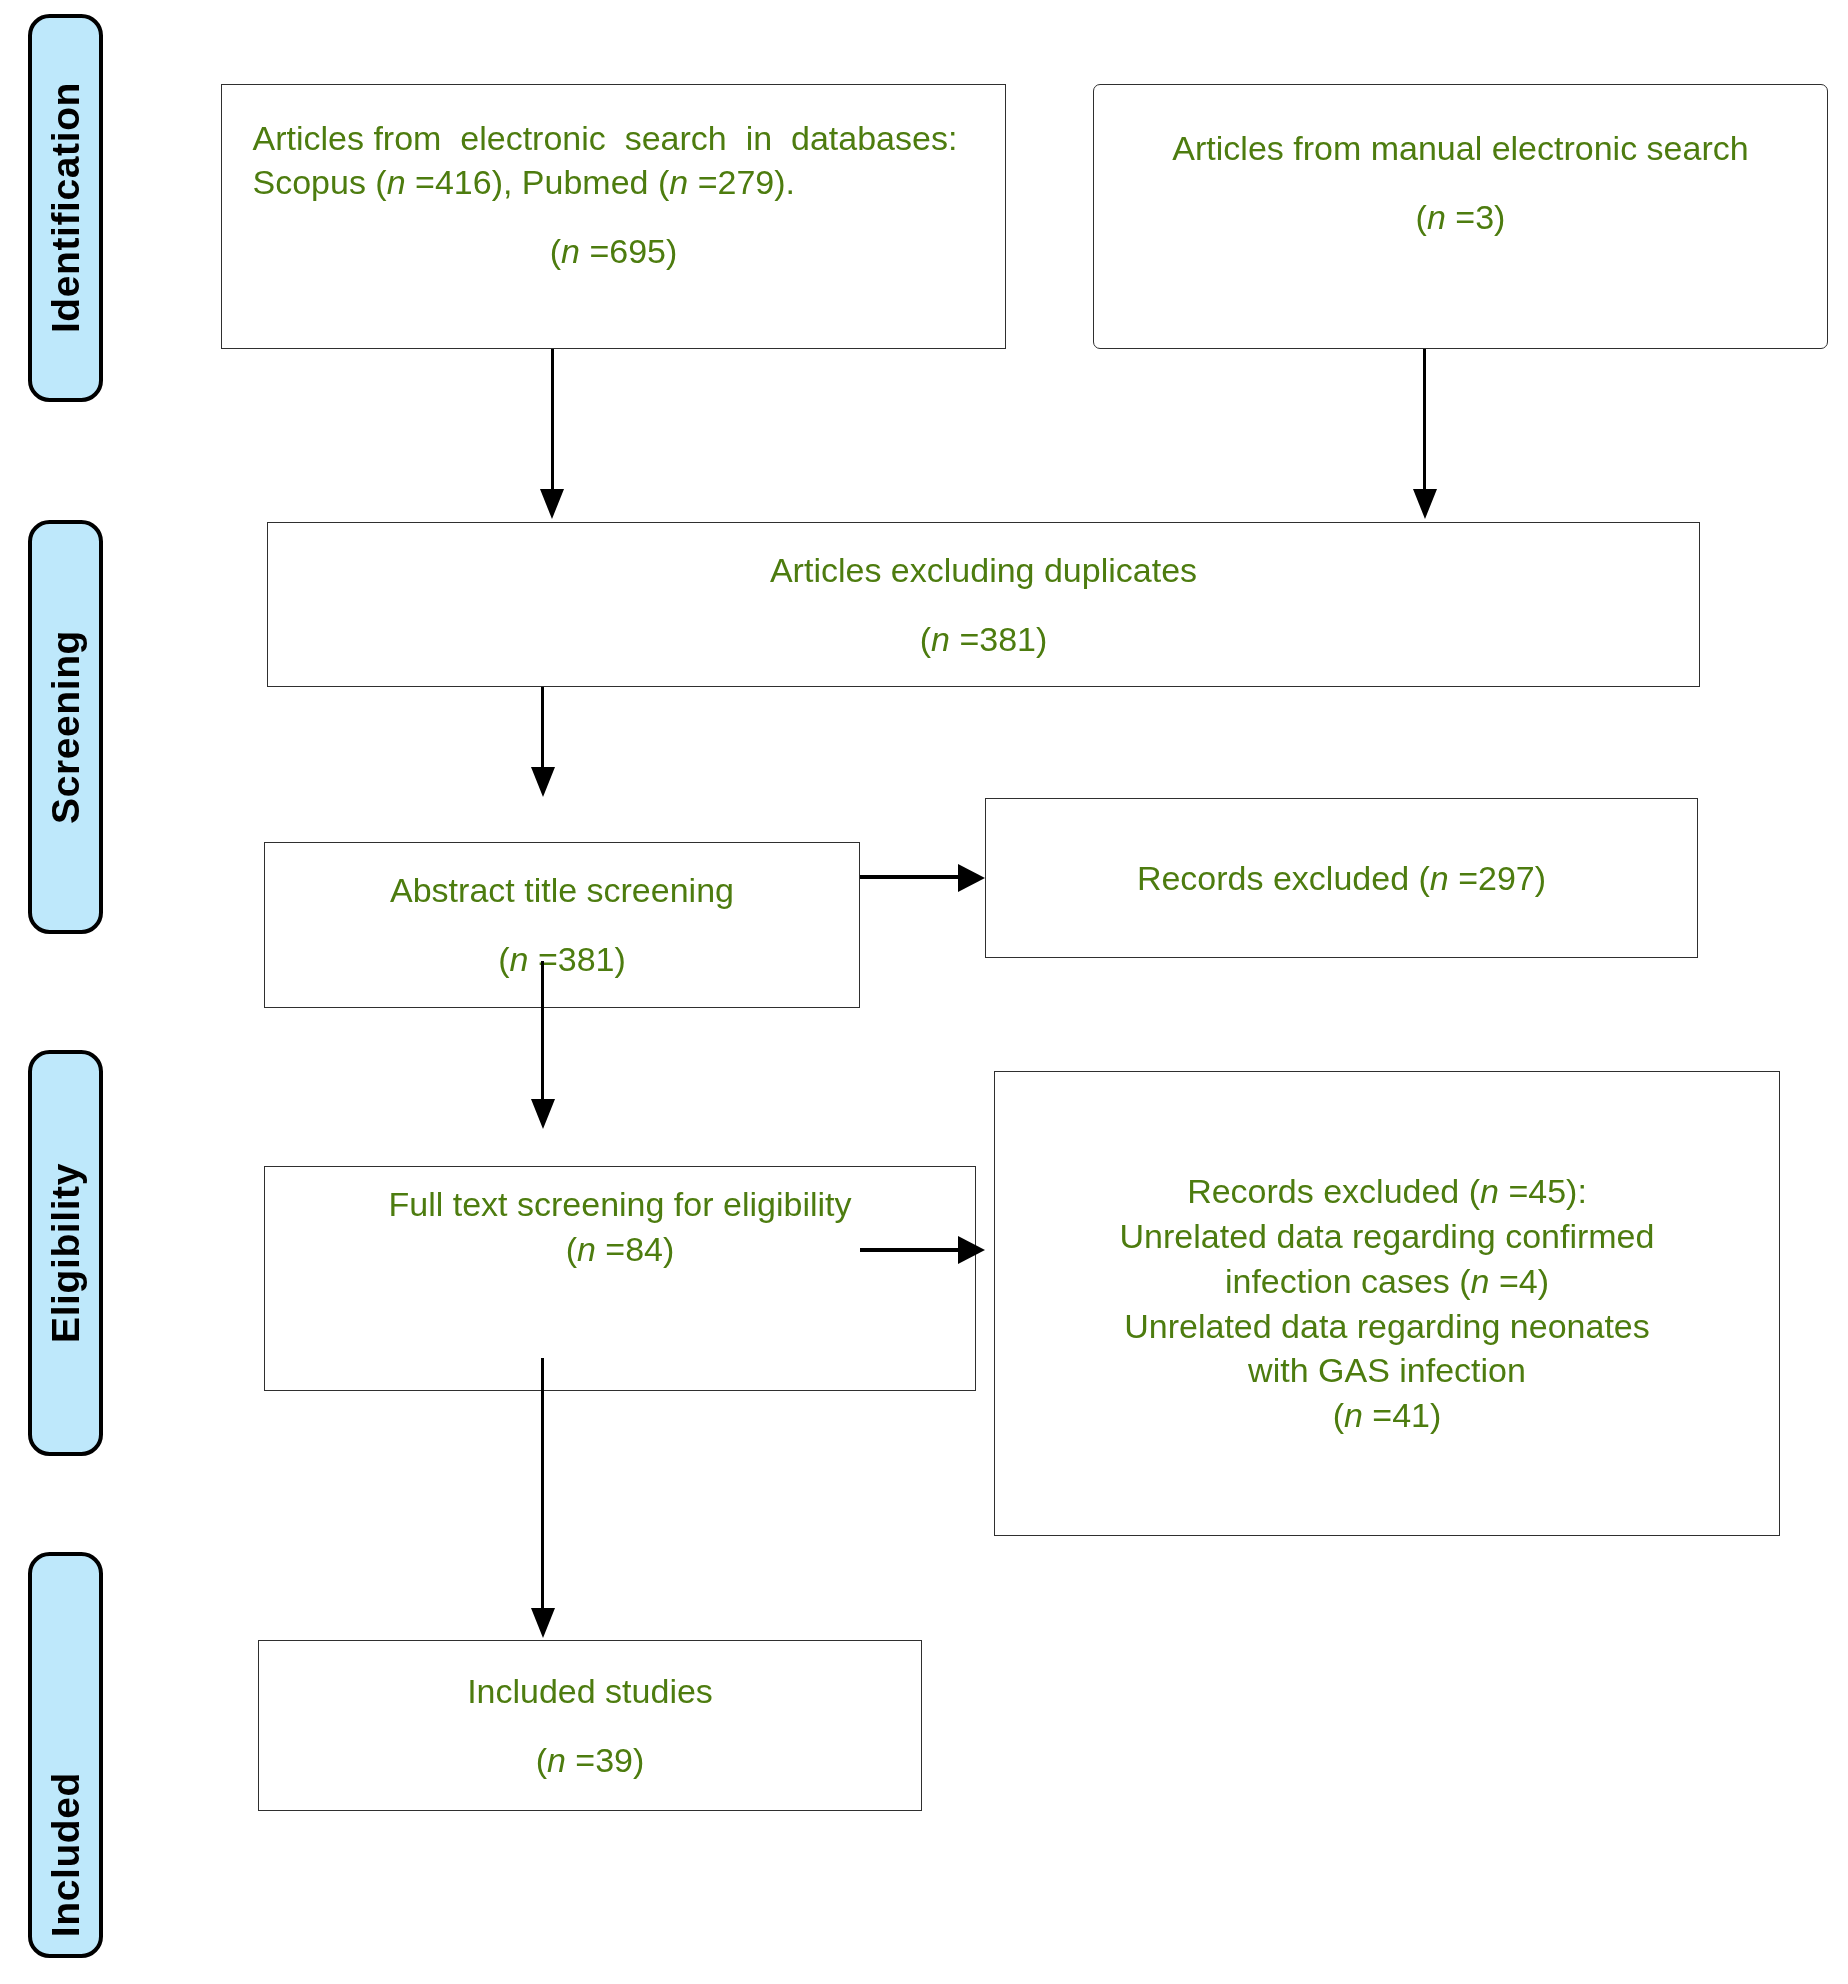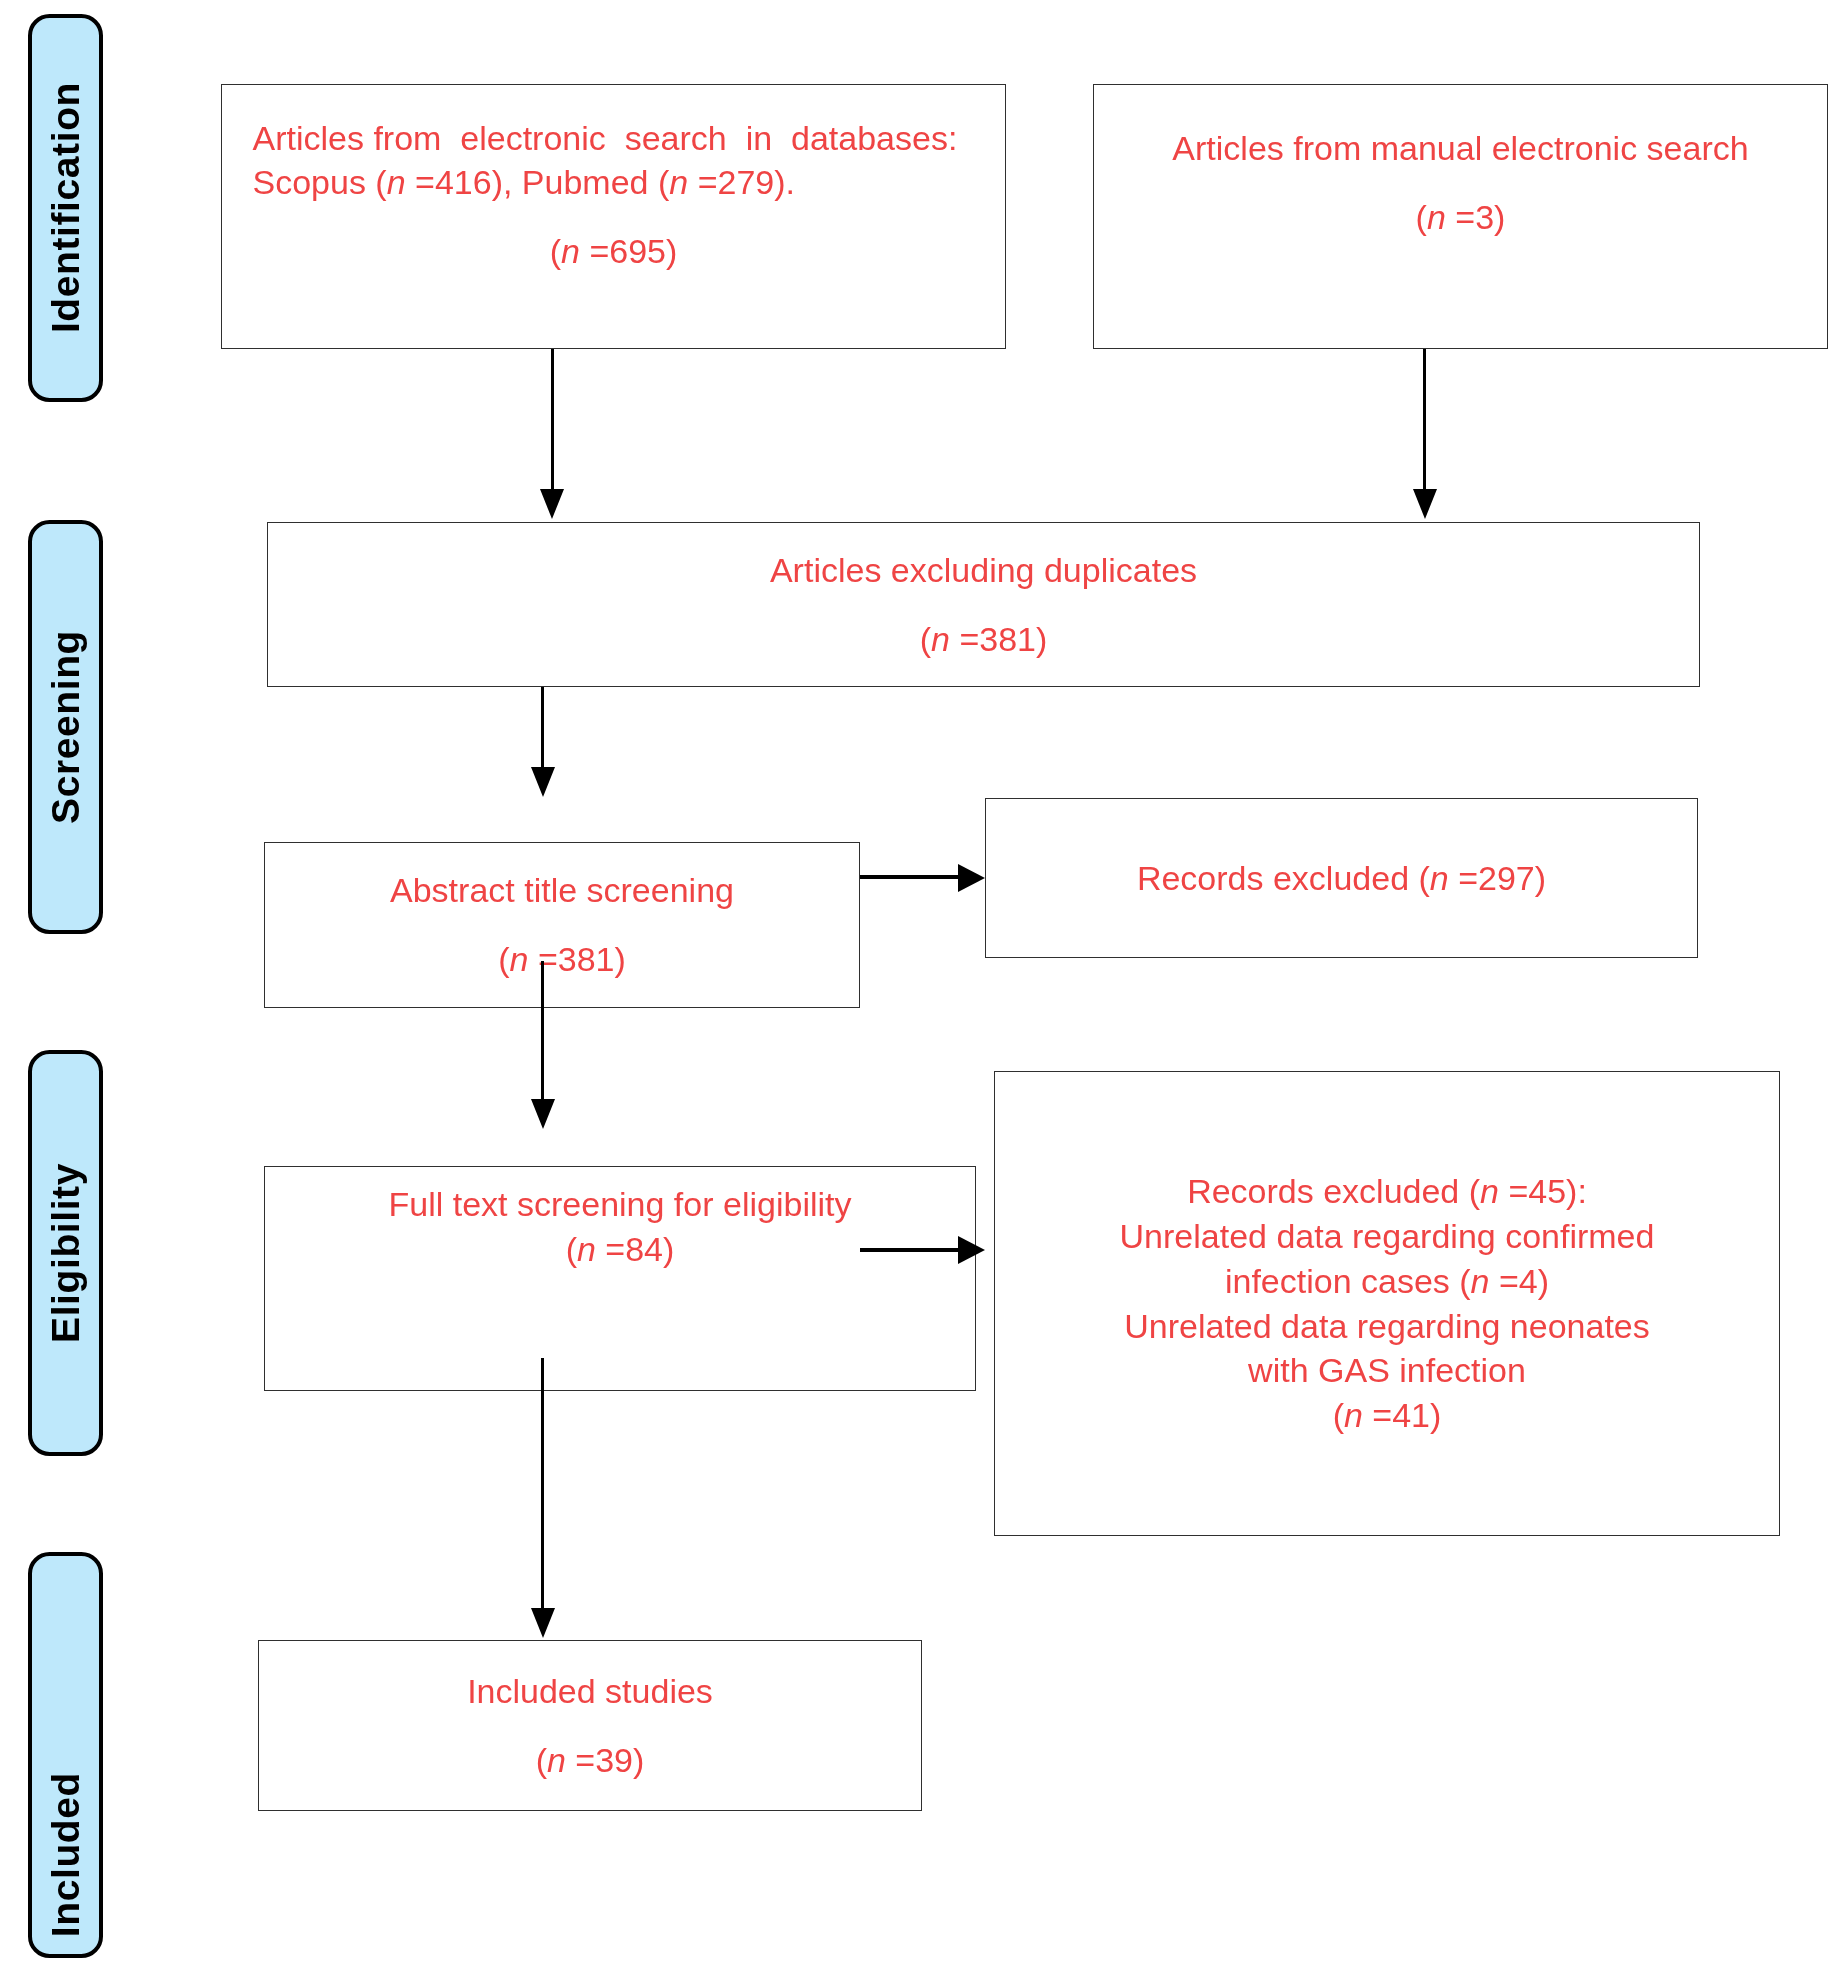--- a/index.html
+++ b/index.html
@@ -46,21 +46,21 @@
   .node {
     position: absolute;
     background: #ffffff;
     border: 1.9px solid #2f2f2f;
     box-sizing: border-box;
     display: flex;
     flex-direction: column;
     align-items: center;
     justify-content: center;
     text-align: center;
-    color: #ef4444;
+    color: #4d7c0f;
     font-size: 34px;
     line-height: 1.32;
     padding: 6.3px 14px;
   }
   .node .line { display: block; white-space: pre-wrap; }
   .node .gap { height: 24px; }
   .node em { font-style: italic; }
 
   
   .vline {
@@ -111,21 +111,21 @@
     <span class="stage-text">Included</span>
   </div>
 
   <div class="node" style="left:221px; top:84px; width:785px; height:265px; align-items:stretch; justify-content:flex-start; padding-top:30.5px;">
     <span class="line" style="text-align:left; padding-left:16.5px;">Articles from  electronic  search  in  databases:</span>
     <span class="line" style="text-align:left; padding-left:16.5px;"><span>Scopus (</span><em>n</em><span> =416), Pubmed (</span><em>n</em><span> =279).</span></span>
     <span class="gap"></span>
     <span class="line" style="text-align:center;"><span>(</span><em>n</em><span> =695)</span></span>
   </div>
 
-  <div class="node" style="left:1093px; top:84px; width:735px; height:265px; justify-content:flex-start; padding-top:41px;">
+  <div class="node" style="left:1093px; top:84px; width:735px; height:265px; justify-content:flex-start; padding-top:41px;border-radius:7px;">
     <span class="line">Articles from manual electronic search</span>
     <span class="gap"></span>
     <span class="line"><span>(</span><em>n</em><span> =3)</span></span>
   </div>
 
   <div class="vline" style="left:551px; top:349px; height:142px;"></div>
   <div class="vhead" style="left:540px; top:489px;"></div>
 
   <div class="vline" style="left:1423px; top:349px; height:142px;"></div>
   <div class="vhead" style="left:1413px; top:489px;"></div>

